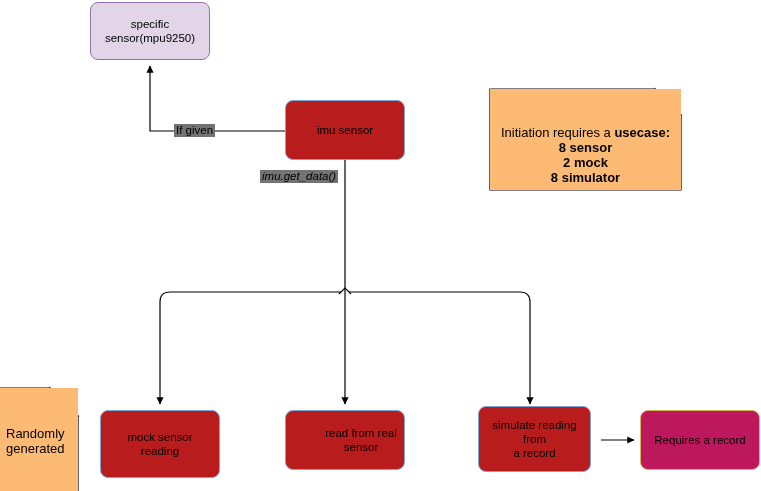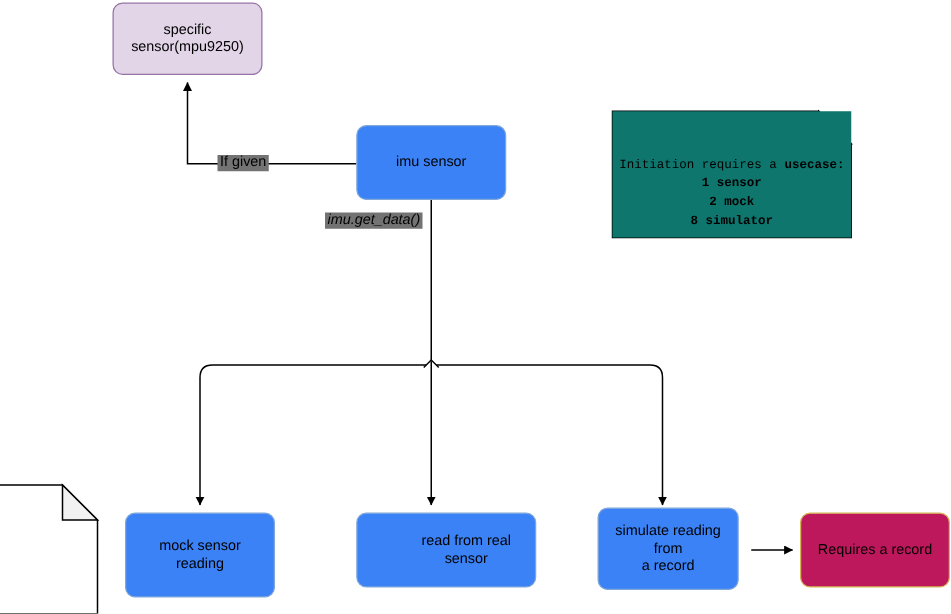--- a/index.html
+++ b/index.html
@@ -23,21 +23,21 @@
     top: 0;
     width: 761px;
     height: 491px;
     pointer-events: none;
   }
   .node {
     position: absolute;
     box-sizing: border-box;
     border-radius: 8px;
     border: 1px solid #7ea6d9;
-    background: #3b82f6;
+    background: #b91c1c;
     color: #000000;
     font-size: 11.5px;
     line-height: 14px;
     text-align: center;
     display: flex;
     align-items: center;
     justify-content: center;
     padding: 2px 6px;
   }
   .node.purple {
@@ -48,25 +48,24 @@
     background: #be185d;
     border-color: #d6b656;
   }
   .node-label {
     display: block;
     white-space: pre-line;
   }
   .note {
     position: absolute;
     box-sizing: border-box;
-    background: #0f766e;
+    background: #fdba74;
     color: #000000;
-    font-size: 10px;
+    font-size: 13px;
     line-height: 15px;
-    font-family: Liberation Mono, monospace;
   }
   .note .note-text {
     position: absolute;
     left: 0;
     right: 0;
     text-align: center;
     white-space: pre-line;
   }
   .edge-label {
     position: absolute;
@@ -118,46 +117,50 @@
   </div>
 
   <div class="node" style="left:285px; top:100px; width:120px; height:60px;">
     <span class="node-label">imu sensor</span>
   </div>
 
   <div class="node" style="left:100px; top:410px; width:120px; height:68px;">
     <span class="node-label">mock sensor reading</span>
   </div>
 
-  <div class="node" style="left:285px; top:410px; width:144px; height:60px;padding-left:38px;">
+  <div class="node" style="left:285px; top:410px; width:120px; height:60px;padding-left:38px;">
     <span class="node-label">read from real sensor</span>
   </div>
 
   <div class="node" style="left:478px; top:406px; width:113px; height:66px;">
     <span class="node-label">simulate reading from
 a record</span>
   </div>
 
   <div class="node yellow" style="left:640px; top:410px; width:120px; height:60px;">
     <span class="node-label">Requires a record</span>
   </div>
 
   <div class="note" style="left:490px; top:89px; width:191px; height:101px;">
     <div class="note-text" style="top:21px;">
       <span>Initiation requires a </span><b>usecase:</b>
     </div>
     <div class="note-text" style="top:36px;">
-      <b>1 sensor</b>
+      <b>8 sensor</b>
     </div>
     <div class="note-text" style="top:51px;">
       <b>2 mock</b>
     </div>
     <div class="note-text" style="top:66px;">
       <b>8 simulator</b>
     </div>
   </div>
 
+  <div class="note" style="left:0px; top:388px; width:78px; height:103px;">
+    <div class="note-text" style="top:38px; left:6px; right:6px; text-align:left;">Randomly
+generated</div>
+  </div>
 
   <div class="edge-label" style="left:174px; top:124px;">If given</div>
 
   <div class="edge-label" style="left:260px; top:170px;font-style:italic;">imu.get_data()</div>
 
 </div>
 
 </body></html>

